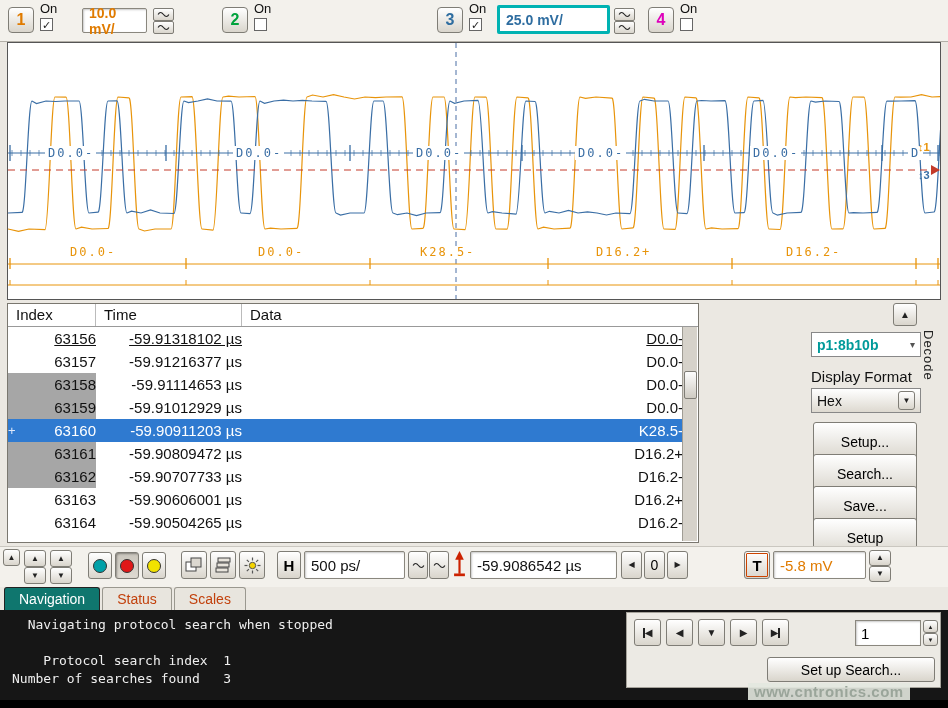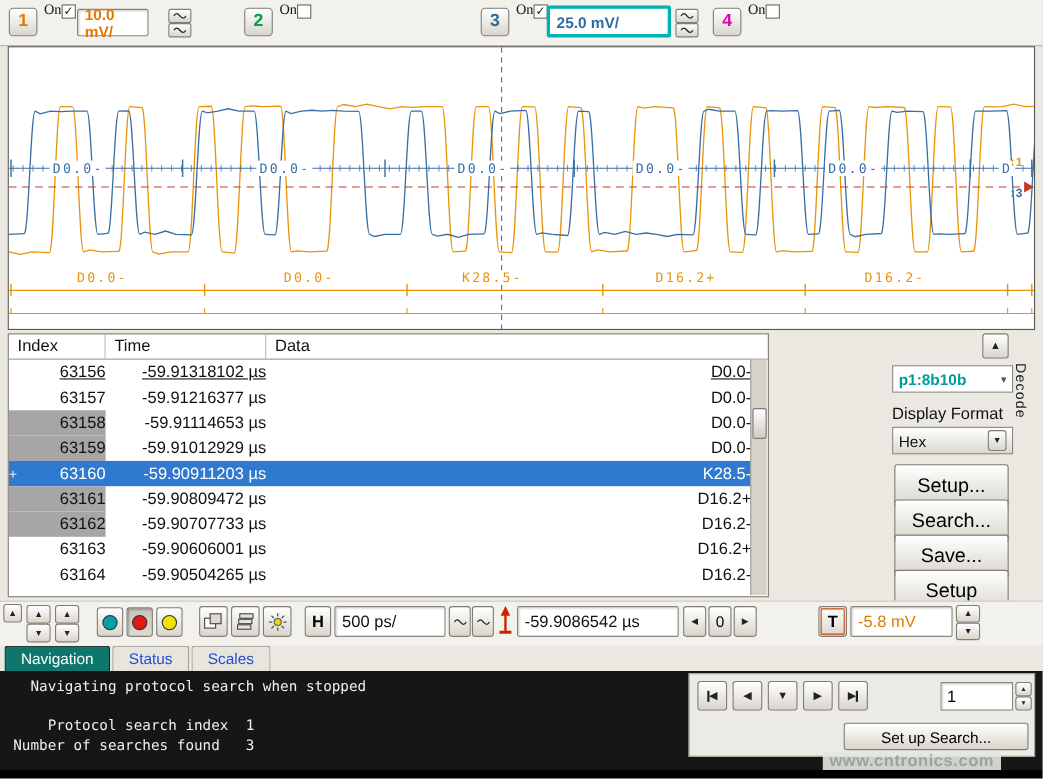--- a/index.html
+++ b/index.html
@@ -10,21 +10,21 @@
        background:linear-gradient(#ffffff,#d9d5cc);border:1px solid #7f7d76;border-radius:3px;
        font-family:"Liberation Sans",sans-serif;cursor:default;padding:0;}
   .btn.pressed{background:linear-gradient(#c9c5bc,#dedad2);box-shadow:inset 1px 1px 2px rgba(0,0,0,.35);}
   .inset{background:#fff;border:1px solid #8a877e;border-radius:2px;box-sizing:border-box;
          box-shadow:inset 1px 1px 2px rgba(0,0,0,.22);display:flex;align-items:center;padding:0 6px;}
   .abs{position:absolute;}
   
   #toolbar-top{position:absolute;left:0;top:0;width:948px;height:41px;background:#f3f1ec;
                border-bottom:1px solid #b3b0a8;}
   .chbtn{width:26px;height:26px;font-size:16px;font-weight:bold;border-radius:4px;}
-  .onblock{position:absolute;display:flex;flex-direction:row;align-items:flex-start;top:2px;font-family:Liberation Serif, serif;}
+  .onblock{position:absolute;display:flex;flex-direction:column;align-items:flex-start;top:2px;}
   .onlab{font-size:13px;line-height:14px;}
   .cb{width:13px;height:13px;margin-top:2px;background:#fff;border:1px solid #666;
       font-size:11px;line-height:12px;text-align:center;color:#222;box-sizing:border-box;}
   .vbox{font-size:14px;font-weight:bold;}
   .tealsel{border:3px solid #00b2b2;box-shadow:none;}
   .wavespin{position:absolute;display:flex;flex-direction:column;}
   .wavebtn{width:21px;height:13px;border-radius:2px;}
   
   #plot{position:absolute;left:7px;top:42px;width:934px;height:258px;background:#fff;border:1px solid #555;box-sizing:border-box;}
   
@@ -44,32 +44,32 @@
   .trow.sel .c-index{background:transparent;}
   .link{text-decoration:underline;}
   .rowcursor{position:absolute;left:0;top:0;font-size:13px;color:#dfe9fa;line-height:23px;}
   #vscroll{position:absolute;right:1px;top:23px;bottom:1px;width:14px;background:#d6d2ca;border-left:1px solid #a09d95;}
   #vthumb{position:absolute;left:1px;top:44px;width:11px;height:26px;background:linear-gradient(#fdfdfd,#cfcbc2);
           border:1px solid #7f7d76;border-radius:2px;}
   
   .panel-label{font-size:15px;}
   .combo{background:#fff;border:1px solid #888;box-sizing:border-box;display:flex;align-items:center;
          justify-content:space-between;padding:0 5px;font-size:14px;}
-  .pbtn{width:104px;height:39px;font-size:18px;}
+  .pbtn{width:104px;height:39px;font-size:14px;}
   #decode-vlabel{writing-mode:vertical-rl;font-size:13px;color:#222;letter-spacing:1px;}
   
   #toolbar-bottom{position:absolute;left:0;top:546px;width:948px;height:40px;background:#f3f1ec;border-top:1px solid #cac7c0;}
   .tinyarrow{font-size:8px;line-height:8px;color:#222;}
   .circbtn{width:24px;height:27px;}
   .circle{display:block;width:14px;height:14px;border-radius:50%;border:1px solid #333;box-sizing:border-box;}
   .valtext{font-size:15px;white-space:nowrap;}
   
   #tab-strip{position:absolute;left:4px;top:586px;height:24px;display:flex;align-items:flex-end;}
   .tab{height:22px;line-height:22px;padding:0 14px;font-size:14px;background:#e8e5de;border:1px solid #9a988f;
-       border-bottom:none;border-radius:3px 3px 0 0;margin-right:2px;color:#1d4ed8;}
+       border-bottom:none;border-radius:3px 3px 0 0;margin-right:2px;color:#c2410c;}
   .tab.sel{background:#0f766e;color:#fff;border-color:#222;}
   
   #status-panel{position:absolute;left:0;top:610px;width:948px;height:90px;background:#161616;}
   #status-lines{position:absolute;left:12px;top:6px;margin:0;font-family:"DejaVu Sans Mono",monospace;
                 font-size:13px;line-height:18px;color:#efefef;white-space:pre;}
   
   #search-panel{position:absolute;left:626px;top:612px;width:315px;height:76px;background:#eceae4;border:1px solid #a5a29a;box-sizing:border-box;}
   .navbtn{position:absolute;top:6px;width:27px;height:27px;font-size:10px;color:#222;}
   .navbar{display:inline-block;width:2px;height:10px;background:#222;}
   #search-index{position:absolute;left:228px;top:7px;width:66px;height:26px;font-size:15px;
@@ -87,21 +87,21 @@
 <div id="app">
 
   <div id="toolbar-top">
 
     <div>
       <button class="btn chbtn chnum abs" style="left: 8px; top: 7px; color: rgb(224, 123, 0);">1</button>
       <div class="onblock" style="left:40px;">
         <span class="onlab">On</span>
         <span class="cb">✓</span>
       </div>
-      <div class="inset vbox abs" style="left: 70px; top: 8px; width: 65px; height: 25px; color: rgb(224, 123, 0);">10.0 mV/</div>
+      <div class="inset vbox abs" style="left: 82px; top: 8px; width: 65px; height: 25px; color: rgb(224, 123, 0);">10.0 mV/</div>
       <div class="wavespin" style="left:153px;top:8px;">
         <button class="btn wavebtn">
             <svg width="15" height="9" viewBox="0 0 14 10">
               <path d="M1 5 Q3.5 0.5 7 5 T13 5" fill="none" stroke="#222" stroke-width="1.3"></path>
             </svg>
           </button>
         <button class="btn wavebtn">
             <svg width="15" height="9" viewBox="0 0 14 10">
               <path d="M1 5 Q3.5 0.5 7 5 T13 5" fill="none" stroke="#222" stroke-width="1.3"></path>
             </svg>

